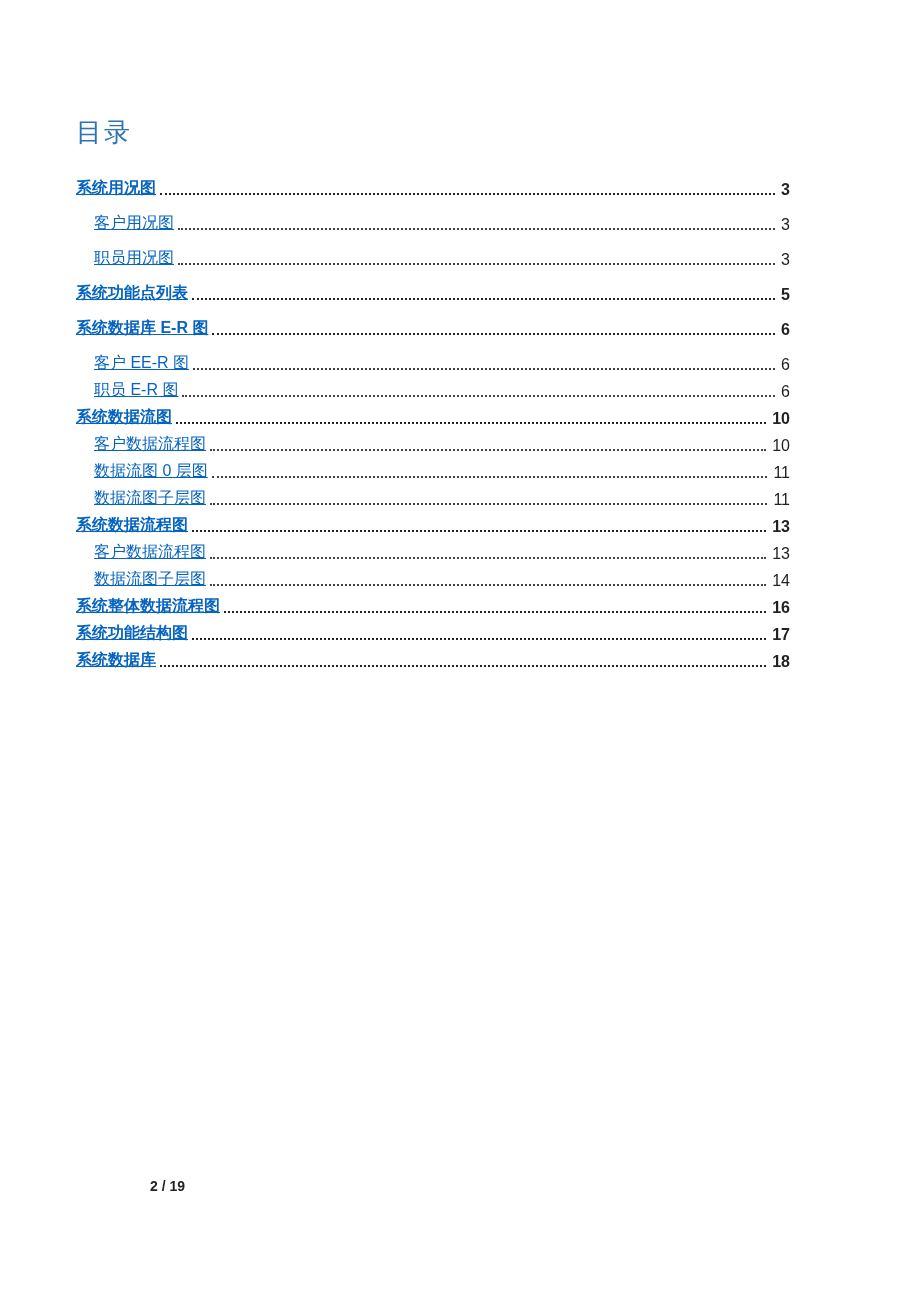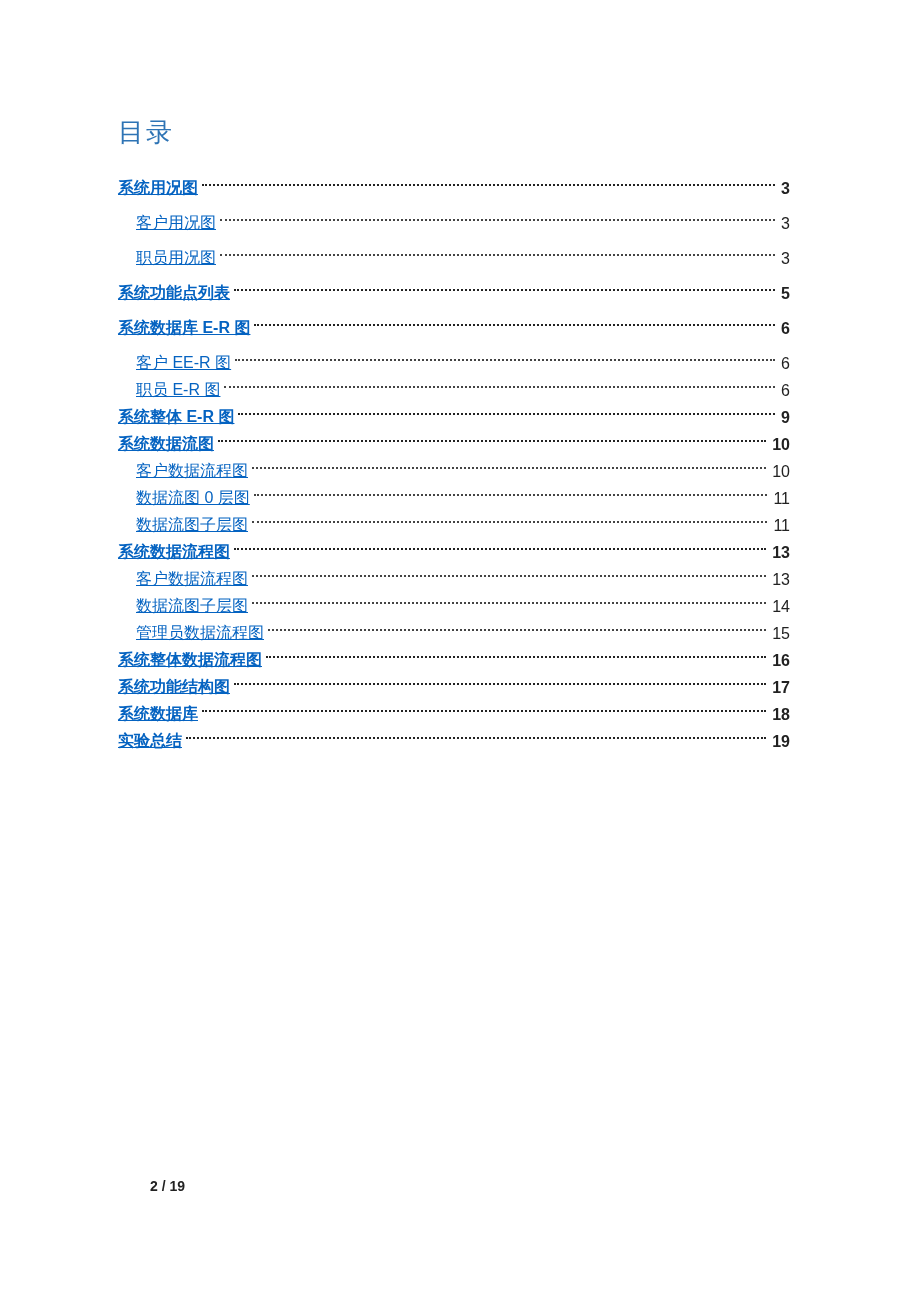--- a/index.html
+++ b/index.html
@@ -8,32 +8,32 @@
       box-sizing: border-box;
     }
     body {
       width: 920px;
       height: 1302px;
       background: #ffffff;
       font-family: "Microsoft YaHei", "SimSun", Arial, sans-serif;
       position: relative;
     }
     .page {
-      padding: 115px 130px 0 118px;
+      padding: 115px 130px 0 76px;
     }
     .toc-title {
       color: #2e74b5;
       font-size: 26px;
       font-weight: normal;
       margin-bottom: 28px;
       letter-spacing: 2px;
     }
     .toc-item {
       display: flex;
-      align-items: center;
+      align-items: flex-end;
       white-space: nowrap;
     }
     .toc-item.spaced {
       margin-bottom: 14px;
     }
     .toc-item.compact {
       margin-bottom: 6px;
     }
     .toc-link {
       color: #0563c1;
@@ -114,25 +114,20 @@
         <a class="toc-link level2" href="#">客户 EE-R 图</a>
         <span class="toc-dots"></span>
         <span class="toc-page">6</span>
       </div>
       <div class="toc-item compact">
         <a class="toc-link level2" href="#">职员 E-R 图</a>
         <span class="toc-dots"></span>
         <span class="toc-page">6</span>
       </div>
       <div class="toc-item compact">
-        <a class="toc-link level1 bold" href="#">系统整体 E-R 图</a>
-        <span class="toc-dots bold"></span>
-        <span class="toc-page bold">9</span>
-      </div>
-      <div class="toc-item compact">
         <a class="toc-link level1 bold" href="#">系统数据流图</a>
         <span class="toc-dots bold"></span>
         <span class="toc-page bold">10</span>
       </div>
       <div class="toc-item compact">
         <a class="toc-link level2" href="#">客户数据流程图</a>
         <span class="toc-dots"></span>
         <span class="toc-page">10</span>
       </div>
       <div class="toc-item compact">
@@ -154,40 +149,30 @@
         <a class="toc-link level2" href="#">客户数据流程图</a>
         <span class="toc-dots"></span>
         <span class="toc-page">13</span>
       </div>
       <div class="toc-item compact">
         <a class="toc-link level2" href="#">数据流图子层图</a>
         <span class="toc-dots"></span>
         <span class="toc-page">14</span>
       </div>
       <div class="toc-item compact">
-        <a class="toc-link level2" href="#">管理员数据流程图</a>
-        <span class="toc-dots"></span>
-        <span class="toc-page">15</span>
-      </div>
-      <div class="toc-item compact">
         <a class="toc-link level1 bold" href="#">系统整体数据流程图</a>
         <span class="toc-dots bold"></span>
         <span class="toc-page bold">16</span>
       </div>
       <div class="toc-item compact">
         <a class="toc-link level1 bold" href="#">系统功能结构图</a>
         <span class="toc-dots bold"></span>
         <span class="toc-page bold">17</span>
       </div>
       <div class="toc-item compact">
         <a class="toc-link level1 bold" href="#">系统数据库</a>
         <span class="toc-dots bold"></span>
         <span class="toc-page bold">18</span>
       </div>
-      <div class="toc-item compact">
-        <a class="toc-link level1 bold" href="#">实验总结</a>
-        <span class="toc-dots bold"></span>
-        <span class="toc-page bold">19</span>
-      </div>
     </div>
 </div>
 
 <div class="footer">2 / 19</div>
 
 </body></html>

